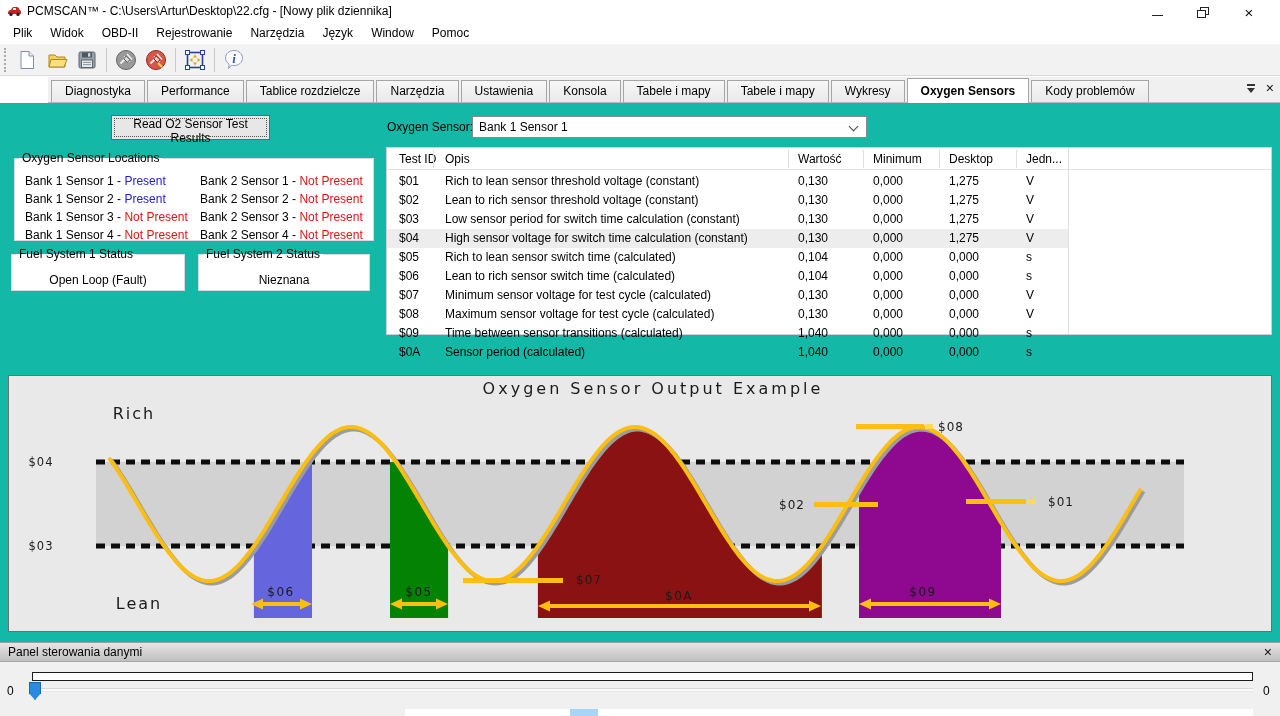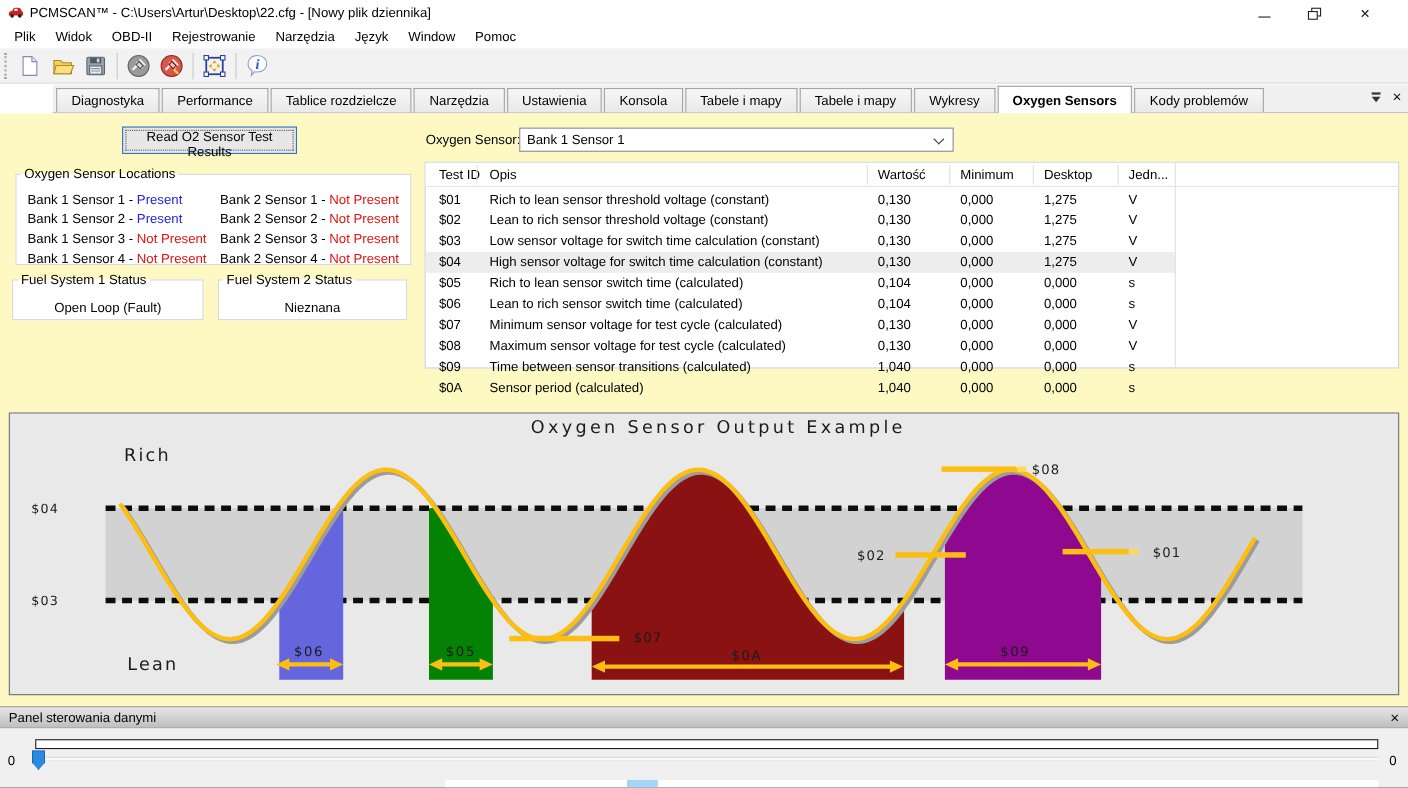--- a/index.html
+++ b/index.html
@@ -1,21 +1,21 @@
 <!DOCTYPE html>
 <html><head>
 <meta charset="utf-8">
 <style>
   html,body{margin:0;padding:0;background:#555;}
   *{box-sizing:border-box;}
   .window{position:relative;width:1280px;height:716px;background:#fff;overflow:hidden;
     font-family:"Liberation Sans",sans-serif;color:#000;font-size:12px;}
 
   
-  .titlebar{position:absolute;top:0;left:0;right:16px;height:22px;background:#fff;display:flex;align-items:center;}
+  .titlebar{position:absolute;top:0;left:0;right:8px;height:22px;background:#fff;display:flex;align-items:center;}
   .app-icon{margin:0 5px 0 7px;display:flex;align-items:center;}
   .title-text{font-size:12px;white-space:nowrap;}
   .win-controls{position:absolute;right:0;top:0;height:24px;display:flex;}
   .win-btn{width:46px;height:24px;display:flex;align-items:center;justify-content:center;font-size:14px;color:#111;}
   .restore-glyph{position:relative;width:12px;height:11px;display:inline-block;}
   .restore-glyph::before{content:"";position:absolute;left:3px;top:0;width:7px;height:6px;border:1px solid #222;background:#fff;}
   .restore-glyph::after{content:"";position:absolute;left:0;top:3px;width:7px;height:6px;border:1px solid #222;background:#fff;}
   .min-glyph{display:inline-block;width:11px;height:1px;background:#222;margin-top:6px;}
   .x-glyph{font-size:15px;line-height:15px;}
 
@@ -35,21 +35,21 @@
   .tab{height:22px;line-height:21px;padding:0 13px;font-size:12px;background:linear-gradient(#f7f7f7,#e9e9e9);
        border:1px solid #a5a5a5;border-bottom:none;margin-right:2px;white-space:nowrap;cursor:default;}
   .tab.active{height:25px;line-height:24px;background:#fff;font-weight:bold;margin-bottom:-1px;}
   .tabbar-icons{position:absolute;right:6px;top:5px;display:flex;gap:10px;align-items:center;}
   .pin-icon{width:10px;height:10px;position:relative;}
   .pin-icon::before{content:"";position:absolute;top:1px;left:1px;width:8px;height:2px;background:#333;}
   .pin-icon::after{content:"";position:absolute;top:5px;left:1px;border-left:4px solid transparent;border-right:4px solid transparent;border-top:5px solid #333;}
   .tabbar-close{font-size:14px;line-height:12px;color:#111;}
 
   
-  .content{position:absolute;top:103px;left:0;right:0;height:539px;background:#fef9c3;text-decoration:underline;}
+  .content{position:absolute;top:103px;left:0;right:0;height:539px;background:#14b8a6;text-decoration:underline;}
 
   .read-btn{position:absolute;left:111px;top:12px;width:159px;height:25px;background:#e7e7e7;border:1px solid #2f6fc4;
     font-size:12px;font-family:"Liberation Sans",sans-serif;color:#000;outline:1px dotted #555;outline-offset:-4px;}
 
   fieldset{position:absolute;margin:0;padding:0;border:1px solid #d9d9d9;background:#fff;}
   fieldset legend{font-size:12px;margin-left:4px;padding:0 3px;}
   .loc-box{left:14px;top:48px;width:360px;height:90px;}
   .loc-grid{position:absolute;left:10px;top:7px;display:grid;grid-template-columns:175px 165px;grid-auto-flow:column;grid-template-rows:repeat(4,18px);}
   .loc-item{font-size:12px;white-space:nowrap;line-height:18px;}
   .fs-box{top:144px;height:44px;}
@@ -272,21 +272,21 @@
           <div class="trow" style="top: 19px;">
             <span class="tcell" style="left: 12px;">$02</span>
             <span class="tcell" style="left: 58px;">Lean to rich sensor threshold voltage (constant)</span>
             <span class="tcell" style="left: 411px;">0,130</span>
             <span class="tcell" style="left: 486px;">0,000</span>
             <span class="tcell" style="left: 562px;">1,275</span>
             <span class="tcell" style="left: 639px;">V</span>
           </div>
           <div class="trow" style="top: 38px;">
             <span class="tcell" style="left: 12px;">$03</span>
-            <span class="tcell" style="left: 58px;">Low sensor voltage for switch time calculation (constant)</span>
+            <span class="tcell" style="left: 58px;">Low sensor period for switch time calculation (constant)</span>
             <span class="tcell" style="left: 411px;">0,130</span>
             <span class="tcell" style="left: 486px;">0,000</span>
             <span class="tcell" style="left: 562px;">1,275</span>
             <span class="tcell" style="left: 639px;">V</span>
           </div>
           <div class="trow selected" style="top: 57px;">
             <span class="tcell" style="left: 12px;">$04</span>
             <span class="tcell" style="left: 58px;">High sensor voltage for switch time calculation (constant)</span>
             <span class="tcell" style="left: 411px;">0,130</span>
             <span class="tcell" style="left: 486px;">0,000</span>

